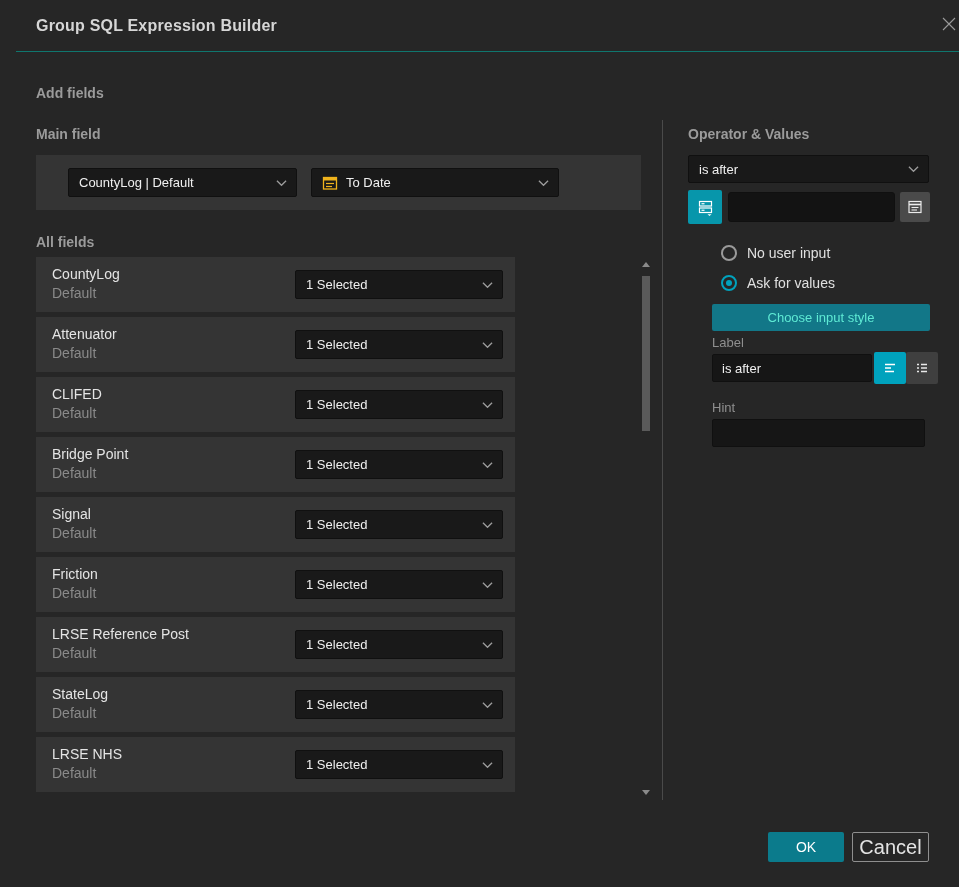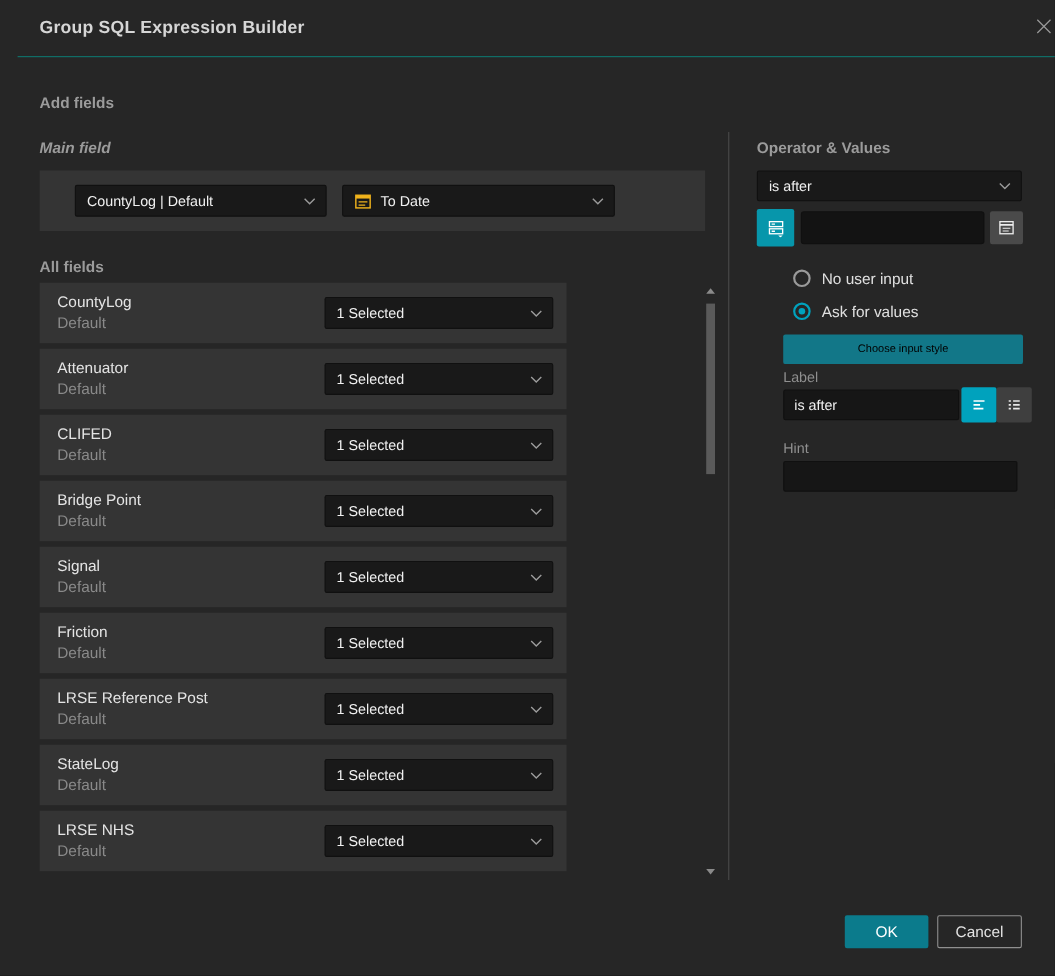--- a/index.html
+++ b/index.html
@@ -92,21 +92,21 @@
   }
   .radio.checked { border-color:#00a2bd; }
   .radio.checked::after {
     content:""; position:absolute; left:3px; top:3px; width:6px; height:6px;
     border-radius:50%; background:#00a2bd;
   }
   .radio-label { font-size:14px; color:#e0e0e0; }
 
   .choose-btn {
     position:absolute; left:712px; top:304px; width:218px; height:27px;
-    background:#127788; border:none; border-radius:2px; color:#000000; font-size:10px;
+    background:#127788; border:none; border-radius:2px; color:#5eead4; font-size:13px;
     font-family:"Liberation Sans", sans-serif; cursor:pointer;
   }
 
   .caption { position:absolute; font-size:13px; color:#8f8f8f; }
   .label-input { position:absolute; left:712px; top:354px; width:160px; height:28px; }
   .icon-btn {
     position:absolute; top:352px; width:32px; height:32px; border:none; border-radius:2px;
     display:flex; align-items:center; justify-content:center; cursor:pointer;
   }
   .align-btn { left:874px; background:#00a2bd; }
@@ -115,41 +115,41 @@
 
   
   .ok-btn {
     position:absolute; left:768px; top:832px; width:76px; height:30px;
     background:#0b7b8c; border:none; border-radius:2px; color:#fff; font-size:14px;
     font-family:"Liberation Sans", sans-serif; cursor:pointer;
   }
   .cancel-btn {
     position:absolute; left:852px; top:832px; width:77px; height:30px;
     background:transparent; border:1px solid #8f8f8f; border-radius:2px;
-    color:#e3e3e3; font-size:14px; font-family:"Liberation Sans", sans-serif; cursor:pointer;
+    color:#e3e3e3; font-size:20px; font-family:"Liberation Sans", sans-serif; cursor:pointer;
   }
 </style>
 </head>
 <body>
 
 <div class="dialog">
 
   <div class="header">
     <div class="title">Group SQL Expression Builder</div>
     <div class="close-btn">
       <span>
         <svg width="16" height="16" viewBox="0 0 16 16">
             <path d="M2 2 L14 14 M14 2 L2 14" stroke="#9a9a9a" stroke-width="1.1" fill="none"></path>
           </svg>
       </span>
     </div>
   </div>
 
   <div class="heading" style="left:36px; top:85px;">Add fields</div>
-  <div class="heading" style="left:36px; top:126px;font-style:italic;">Main field</div>
+  <div class="heading" style="left:36px; top:126px;">Main field</div>
   <div class="heading" style="left:36px; top:234px;">All fields</div>
   <div class="heading" style="left:688px; top:126px;">Operator &amp; Values</div>
 
   <div class="main-panel">
     <div class="select sel-field">
       <span>CountyLog | Default</span>
       <span class="chev">
         <svg width="11" height="7" viewBox="0 0 12 7">
             <path d="M1 1 L6 6 L11 1" fill="none" stroke="#9a9a9a" stroke-width="1.4"></path>
           </svg>

